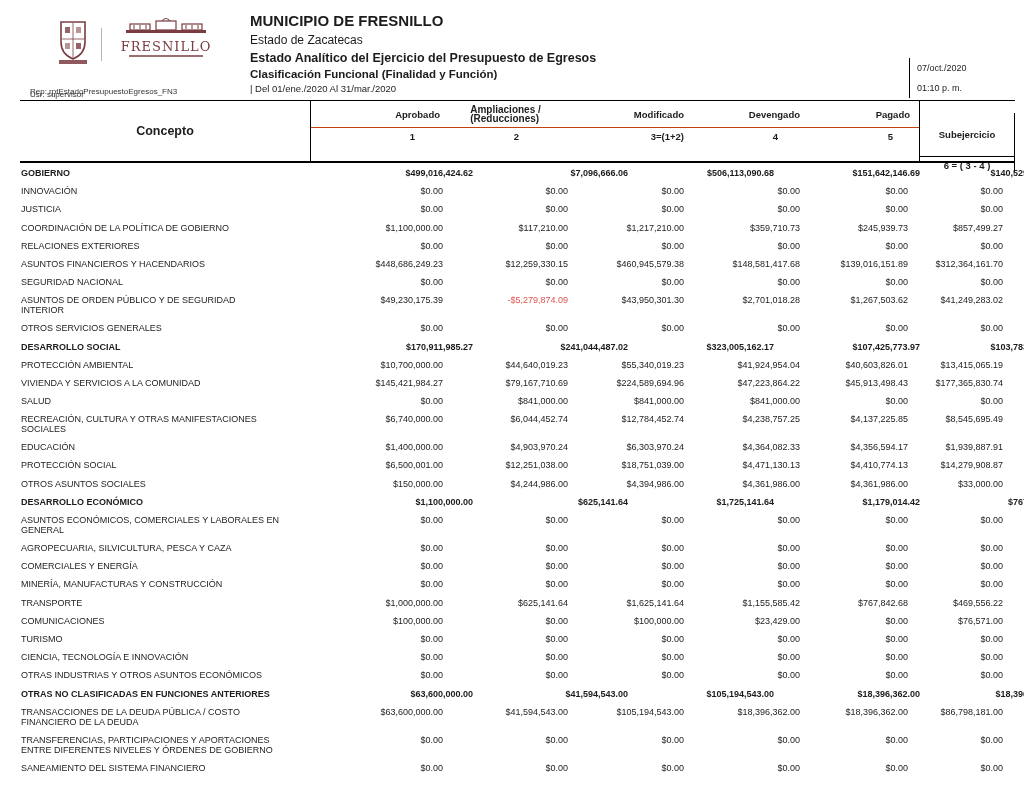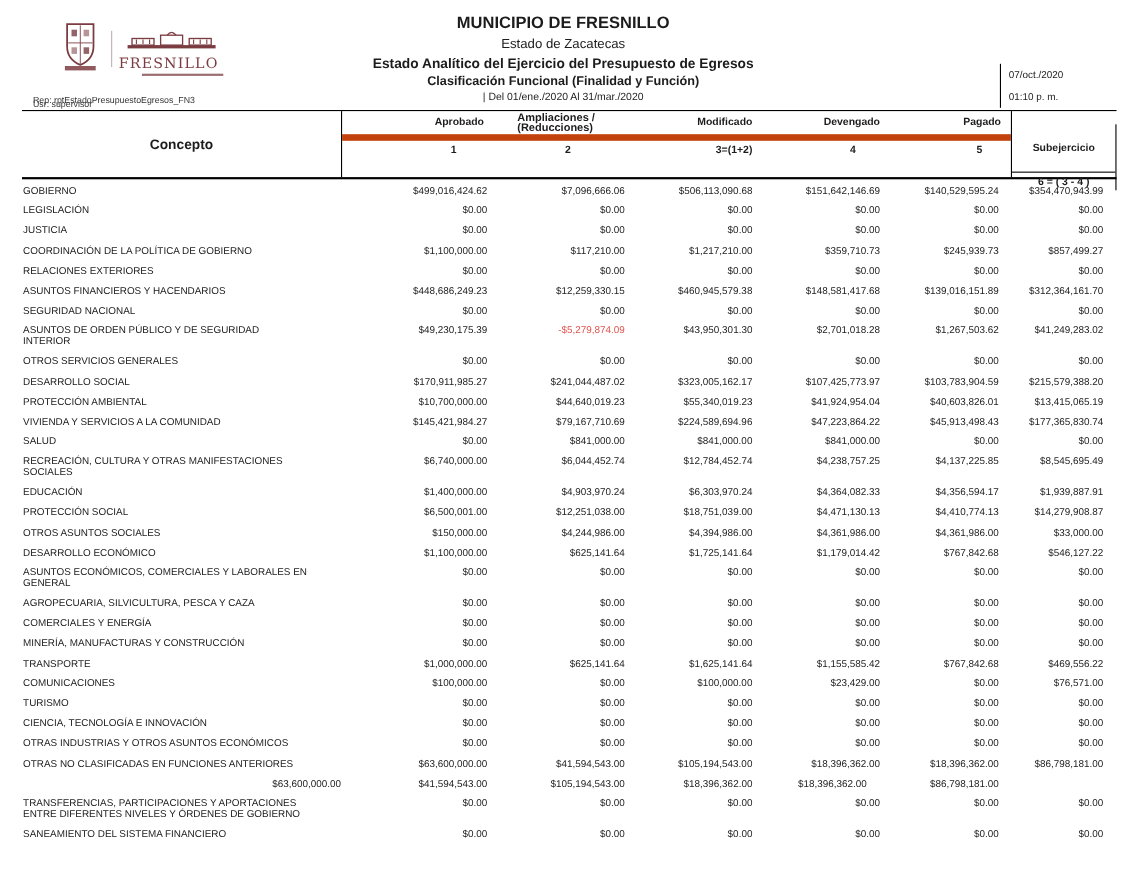--- a/index.html
+++ b/index.html
@@ -2,66 +2,66 @@
 <html><head>
 <meta charset="utf-8">
 <style>
   * { margin:0; padding:0; box-sizing:border-box; }
   body { background:#888; font-family:"Liberation Sans", sans-serif; }
   .page {
     position:relative; width:1024px; height:791px; background:#fff;
     color:#1c1c1c; overflow:hidden; margin:0 auto;
   }
   
-  .title-block { position:absolute; left:250px; top:12px; width:524px; text-align:center; }
+  .title-block { position:absolute; left:250px; top:12px; width:524px; text-align:left; }
   .t1 { font-size:15px; font-weight:bold; margin-bottom:4px; }
   .t2 { font-size:12px; font-weight:normal; margin-bottom:4px; }
   .t3 { font-size:12.5px; font-weight:bold; margin-bottom:3px; }
   .t4 { font-size:11.5px; font-weight:bold; margin-bottom:3px; }
   .t5 { font-size:9.5px; font-weight:normal; }
   .rep-text, .usr-text { position:absolute; left:30px; font-size:8px; color:#333; white-space:nowrap; }
   .rep-text { top:87px; }
   .usr-text { top:90px; }
   .fecha-labels { position:absolute; left:750px; top:58px; width:155px; text-align:right; font-size:9px; line-height:20px; }
   .fecha-divider { position:absolute; left:909px; top:58px; width:1px; height:40px; background:#000; }
   .fecha-values { position:absolute; left:917px; top:58px; font-size:9px; line-height:20px; }
   
   .logo-shield { position:absolute; left:55px; top:19px; }
   .logo-divider { position:absolute; left:101px; top:28px; width:1px; height:33px; background:#c0aeb0; }
-  .logo-fresnillo { position:absolute; left:108px; top:27px; width:116px; text-align:left; color:#7b3c41; }
+  .logo-fresnillo { position:absolute; left:108px; top:16px; width:116px; text-align:center; color:#7b3c41; }
   .wordmark { font-family:"DejaVu Serif", serif; font-size:13px; letter-spacing:1px; line-height:13px; }
   .tagline-bar { margin:2px auto 0; width:74px; height:2px; background:#7b3c41; opacity:.75; }
   
   .thead { position:absolute; left:20px; top:100px; width:995px; height:63px;
            border-top:1.5px solid #000; border-bottom:2.5px solid #000; }
   .concepto-cell { position:absolute; left:0; top:0; width:290px; height:100%;
            display:flex; align-items:center; justify-content:center; font-weight:bold; font-size:12.5px; }
   .egresos-box { position:absolute; left:290px; top:0; width:610px; height:100%;
            border-left:1px solid #000; border-right:1px solid #000; }
   .egresos-title { height:17px; border-bottom:1px solid #000; display:flex; align-items:center;
            justify-content:center; font-weight:bold; font-size:10px; }
   .col-head-row { display:grid; grid-template-columns:132px 125px 116px 116px 119px; height:27px;
-           border-bottom:6px solid #c2410c; }
+           border-bottom:1px solid #c2410c; }
   .col-head { font-weight:bold; font-size:9.5px; display:flex; align-items:center; justify-content:flex-end; }
   .col-head.ch1 { padding-right:3px; }
   .col-head.center { justify-content:center; white-space:pre-line; font-size:10px; line-height:9px; }
   .col-head.ch5 { padding-right:9px; }
   .col-num-row { display:grid; grid-template-columns:132px 125px 116px 116px 119px; height:17px; }
   .col-num { font-weight:bold; font-size:9.5px; text-align:right; padding-top:3px; }
   .n1 { padding-right:28px; } .n2 { padding-right:49px; } .n3 { padding-right:0; }
   .n4 { padding-right:22px; } .n5 { padding-right:26px; }
   .subejercicio-box { position:absolute; left:900px; top:12px; width:95px; height:100%; border-right:1.5px solid #000; }
   .sub-label { height:44px; border-bottom:1px solid #000; display:flex; align-items:center;
            justify-content:center; font-weight:bold; font-size:9.5px; }
   .sub-num { height:17px; text-align:center; font-weight:bold; font-size:9.5px; padding-top:3px; }
   
   .tbody { position:absolute; left:20px; top:163px; width:995px; }
   .trow { display:grid; grid-template-columns:290px 133px 125px 116px 116px 120px 95px;
           align-items:start; padding-top:5px; padding-bottom:3px; min-height:18.2px; }
-  .trow.section { font-weight:normal; }
+  .trow.section { font-weight:bold;gap:30px; }
   .cell { font-size:9px; line-height:10px; }
   .cell.label { padding-left:1px; padding-right:30px; }
   .cell.val { text-align:right; }
   .cell.val.c5 { padding-right:12px; }
   .cell.val.c6 { padding-right:12px; }
   .cell.val.neg { color:#e0544e; }
 </style>
 </head>
 <body>
 
@@ -144,21 +144,21 @@
       <div class="trow section">
         <div class="cell label">GOBIERNO</div>
         <div class="cell val c1">$499,016,424.62</div>
         <div class="cell val c2">$7,096,666.06</div>
         <div class="cell val c3">$506,113,090.68</div>
         <div class="cell val c4">$151,642,146.69</div>
         <div class="cell val c5">$140,529,595.24</div>
         <div class="cell val c6">$354,470,943.99</div>
       </div>
       <div class="trow">
-        <div class="cell label">LEGISLACIÓN</div>
+        <div class="cell label">INNOVACIÓN</div>
         <div class="cell val c1">$0.00</div>
         <div class="cell val c2">$0.00</div>
         <div class="cell val c3">$0.00</div>
         <div class="cell val c4">$0.00</div>
         <div class="cell val c5">$0.00</div>
         <div class="cell val c6">$0.00</div>
       </div>
       <div class="trow">
         <div class="cell label">JUSTICIA</div>
         <div class="cell val c1">$0.00</div>
@@ -387,20 +387,21 @@
       <div class="trow section">
         <div class="cell label">OTRAS NO CLASIFICADAS EN FUNCIONES ANTERIORES</div>
         <div class="cell val c1">$63,600,000.00</div>
         <div class="cell val c2">$41,594,543.00</div>
         <div class="cell val c3">$105,194,543.00</div>
         <div class="cell val c4">$18,396,362.00</div>
         <div class="cell val c5">$18,396,362.00</div>
         <div class="cell val c6">$86,798,181.00</div>
       </div>
       <div class="trow">
+        <div class="cell label">TRANSACCIONES DE LA DEUDA PÚBLICA / COSTO FINANCIERO DE LA DEUDA</div>
         <div class="cell val c1">$63,600,000.00</div>
         <div class="cell val c2">$41,594,543.00</div>
         <div class="cell val c3">$105,194,543.00</div>
         <div class="cell val c4">$18,396,362.00</div>
         <div class="cell val c5">$18,396,362.00</div>
         <div class="cell val c6">$86,798,181.00</div>
       </div>
       <div class="trow">
         <div class="cell label">TRANSFERENCIAS, PARTICIPACIONES Y APORTACIONES ENTRE DIFERENTES NIVELES Y ÓRDENES DE GOBIERNO</div>
         <div class="cell val c1">$0.00</div>

